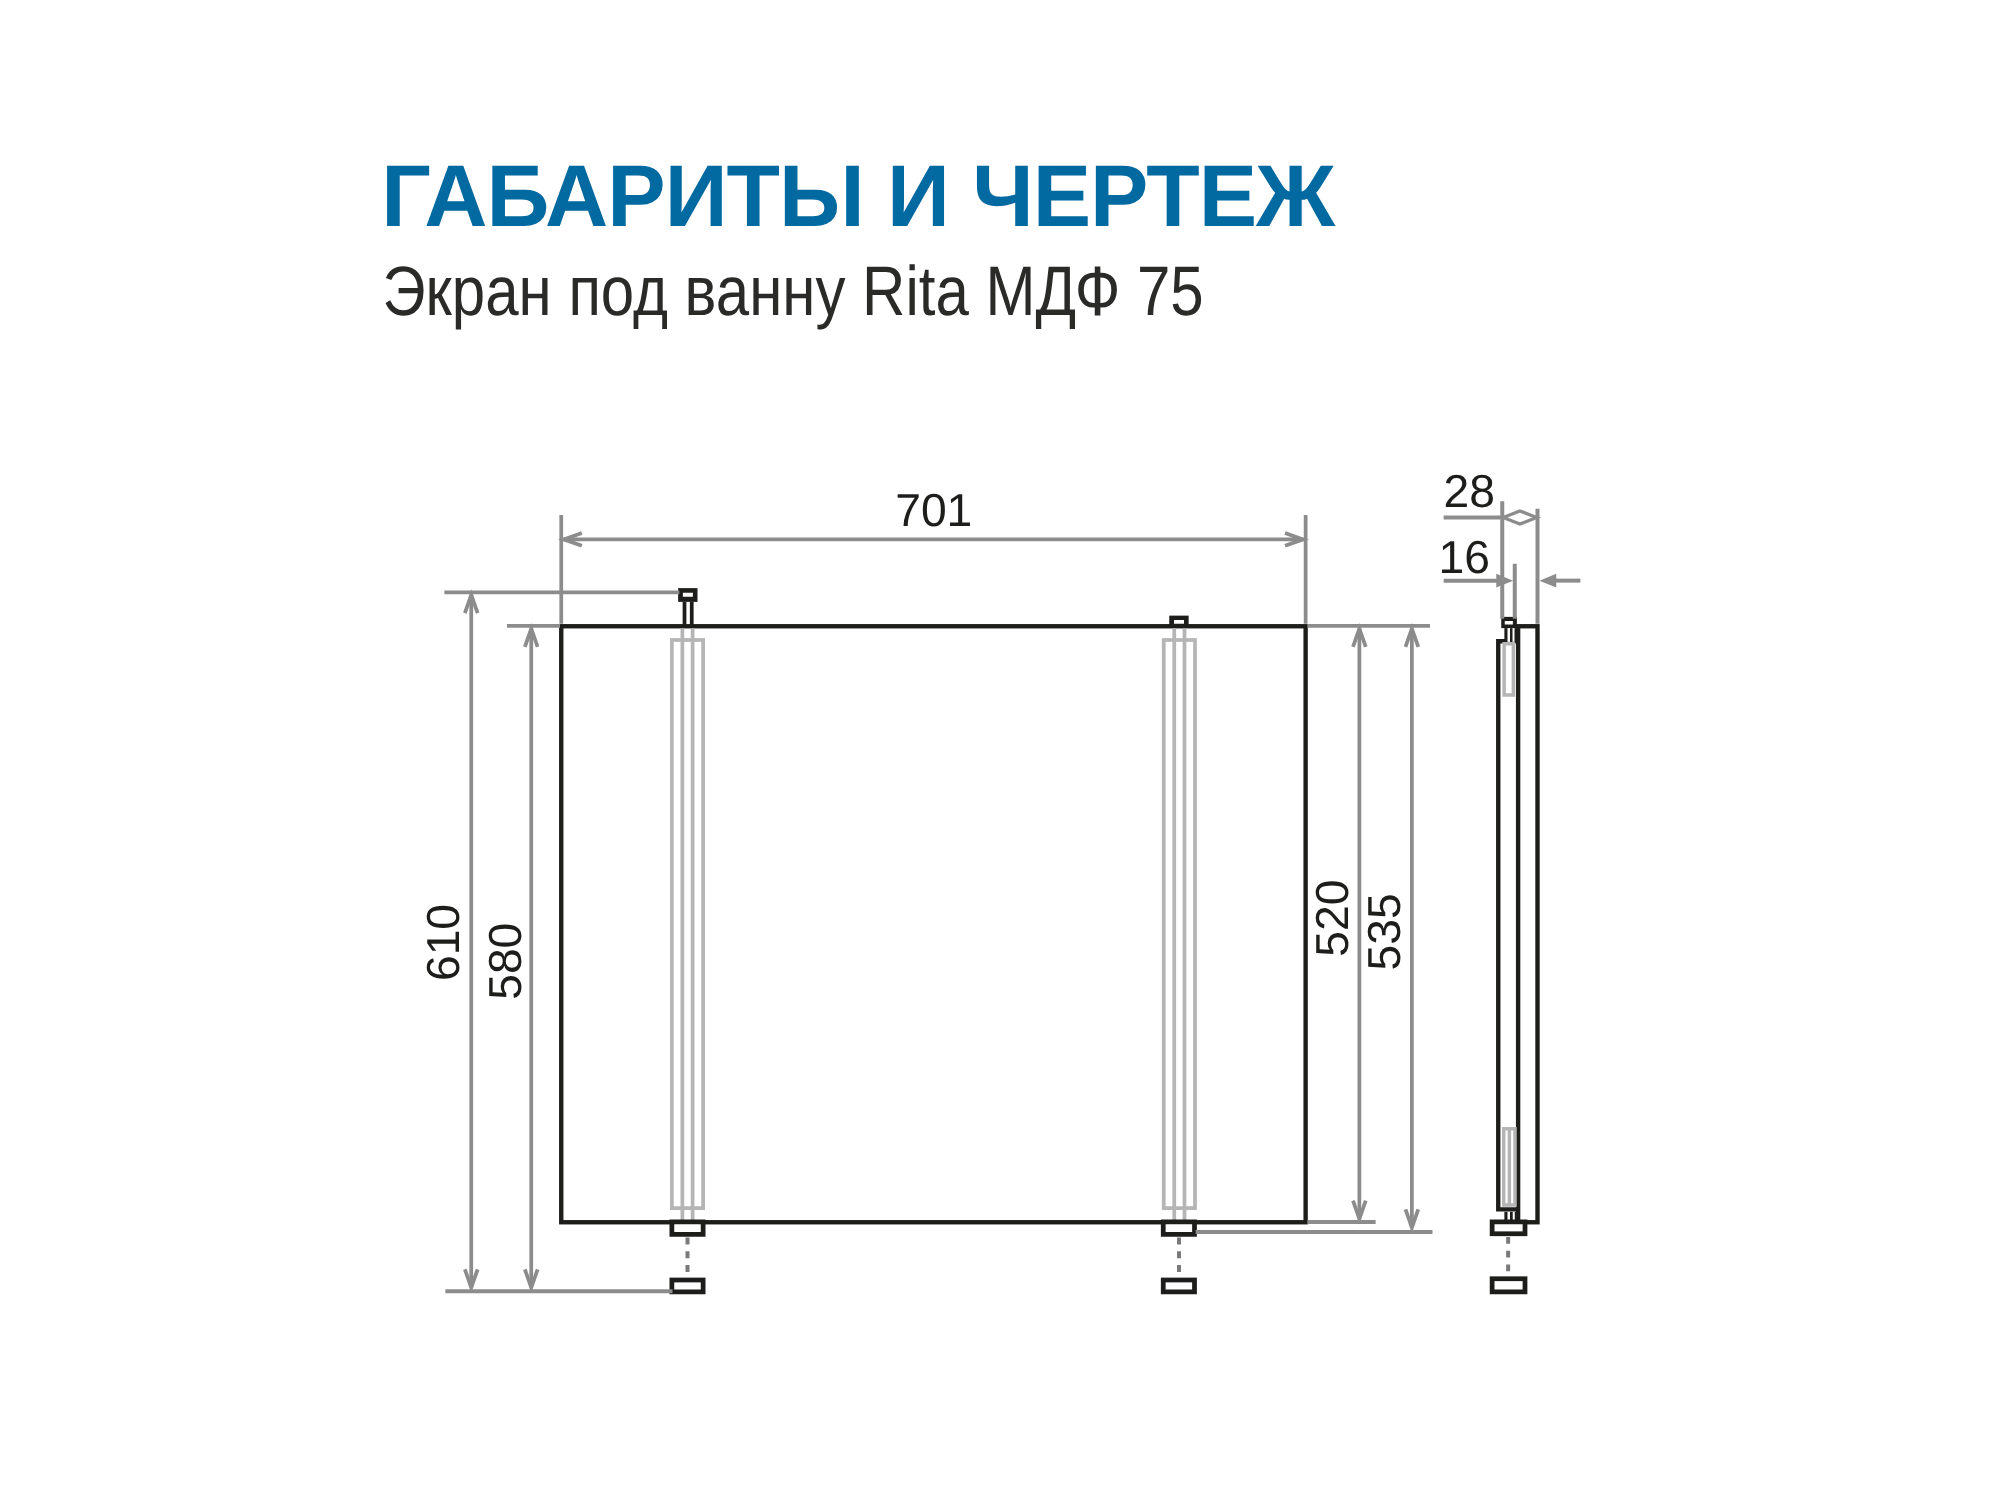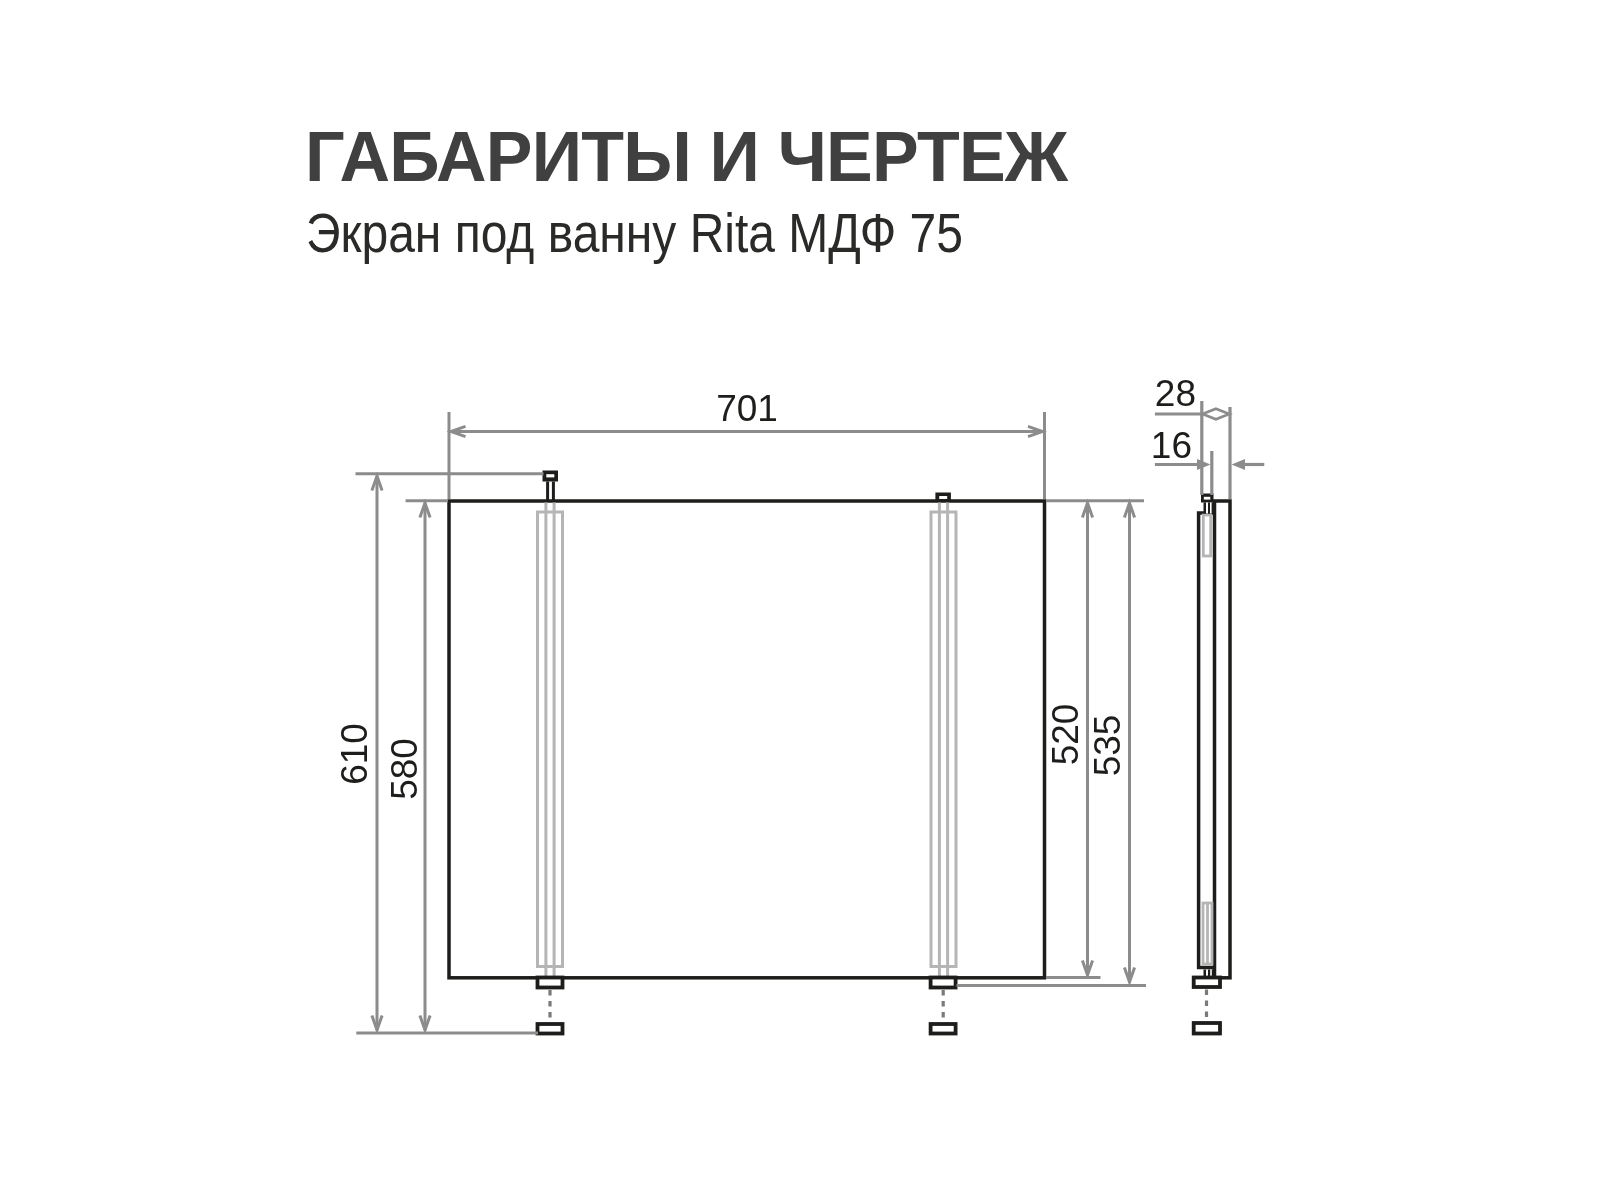--- a/index.html
+++ b/index.html
@@ -1,17 +1,17 @@
 <!DOCTYPE html>
 <html><head>
 <meta charset="utf-8">
 <style>
   html,body{margin:0;padding:0;background:#ffffff;width:1600px;height:1200px;overflow:hidden;}
   .wrap{position:relative;width:1600px;height:1200px;font-family:"Liberation Sans",sans-serif;}
-  .title{position:absolute;left:305px;top:122px;font-size:70px;font-weight:bold;color:#404040;letter-spacing:-0.8px;line-height:1;}
+  .title{position:absolute;left:305px;top:122px;font-size:70px;font-weight:bold;color:#0369a1;letter-spacing:-0.8px;line-height:1;}
   .subtitle{position:absolute;left:306px;top:205px;font-size:56px;font-weight:normal;color:#2a2a28;letter-spacing:0;line-height:1;transform:scaleX(0.857);transform-origin:0 0;white-space:nowrap;}
   svg{position:absolute;left:0;top:0;}
 </style>
 </head>
 <body>
 <div class="wrap">
 
 <div class="title">ГАБАРИТЫ И ЧЕРТЕЖ</div>
 
 <div class="subtitle">Экран под ванну Rita МДФ 75</div>

